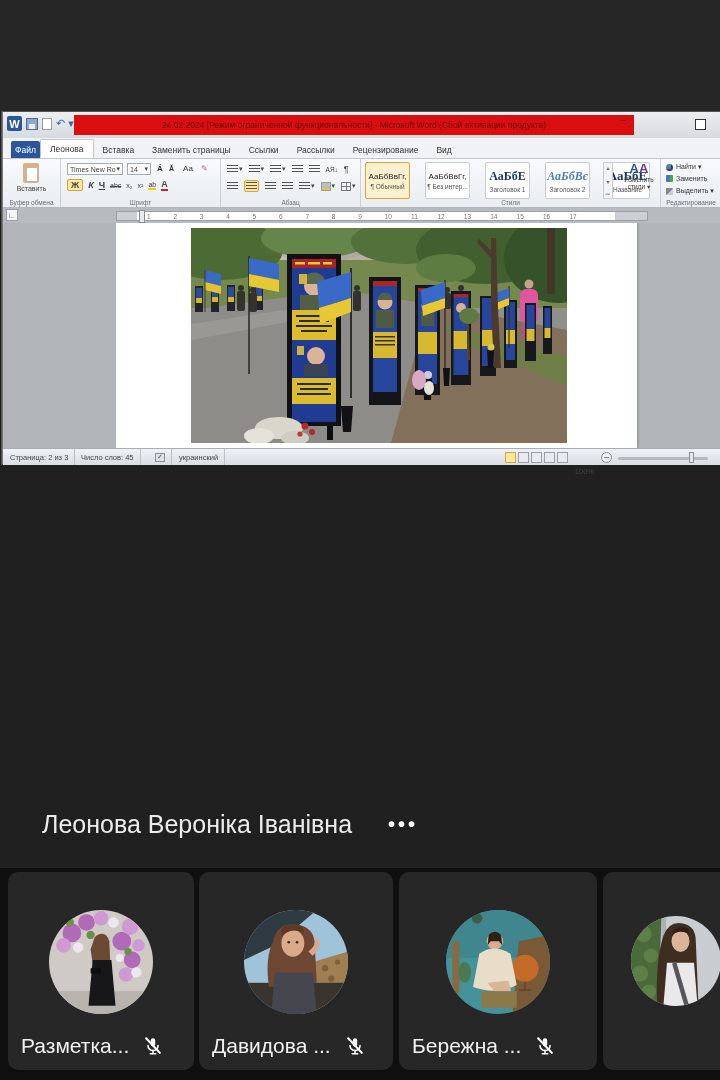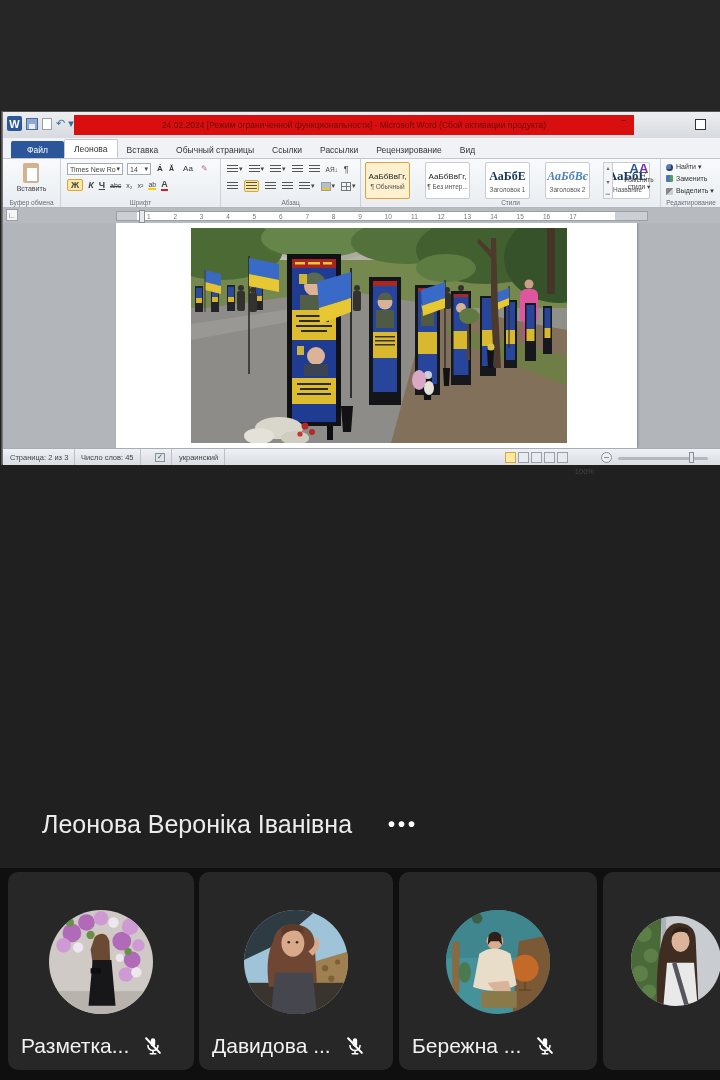--- a/index.html
+++ b/index.html
@@ -28,21 +28,21 @@
   .docbox { width:10px; height:12px; background:#fff; border:1px solid #9aa0a8; }
   .title-red { position:absolute; left:71px; top:3px; width:560px; height:20px; background:#d90f0f;
                display:flex; align-items:center; justify-content:center; }
   .title-red span { font-size:8.5px; color:#6e0a0a; white-space:nowrap; overflow:hidden; }
   .min-glyph { position:absolute; right:8px; top:0; color:#7a0a0a; font-size:12px; font-weight:bold; }
   .max-btn { position:absolute; right:14px; top:7px; width:11px; height:11px; border:1.5px solid #333; background:#fff; }
 
   .tabs-row { position:relative; height:21px; background:#f0f2f5; border-bottom:1px solid #c3c7cd;
               display:flex; align-items:flex-end; padding-left:8px; }
   .tab { font-size:8.5px; color:#333; padding:4px 9px 3px; }
-  .tab.file { background:#2b579a; color:#fff; border-radius:2px 2px 0 0; padding:4px 16px 3px; }
+  .tab.file { background:#2b579a; color:#fff; border-radius:2px 2px 0 0; padding:4px 4px 3px; }
   .tab.active { background:#fff; border:1px solid #c3c7cd; border-bottom:1px solid #fff; border-radius:2px 2px 0 0; }
 
   .ribbon { position:relative; height:49px; background:linear-gradient(#f8fafc,#e9edf1);
             border-bottom:1px solid #b4b8be; font-size:7px; color:#444; }
   .rgroup { position:absolute; top:0; height:48px; border-right:1px solid #cdd1d6; }
   .glabel { position:absolute; bottom:1px; left:0; right:0; text-align:center; font-size:6.5px; color:#6a6f76; white-space:nowrap; }
 
   .g-clip { left:0;  width:58px; }
   .paste-ic { position:absolute; left:20px; top:4px; width:16px; height:20px; background:#d9b088; border-radius:2px; }
   .paste-ic::after { content:""; position:absolute; left:3px; top:4px; width:10px; height:13px; background:#fdfdfb; border:1px solid #b9b9b4; }
@@ -157,21 +157,21 @@
         <span>24.02.2024 [Режим ограниченной функциональности] - Microsoft Word (Сбой активации продукта)</span>
         <span class="min-glyph">–</span>
       </div>
       <div class="max-btn"></div>
     </div>
 
     <div class="tabs-row">
       <div class="tab file">Файл</div>
       <div class="tab active">Леонова</div>
       <div class="tab">Вставка</div>
-      <div class="tab">Обычный страницы</div>
+      <div class="tab">Заменить страницы</div>
       <div class="tab">Ссылки</div>
       <div class="tab">Рассылки</div>
       <div class="tab">Рецензирование</div>
       <div class="tab">Вид</div>
     </div>
 
     <div class="ribbon">
 
       <div class="rgroup g-clip">
         <div class="paste-ic"></div>

